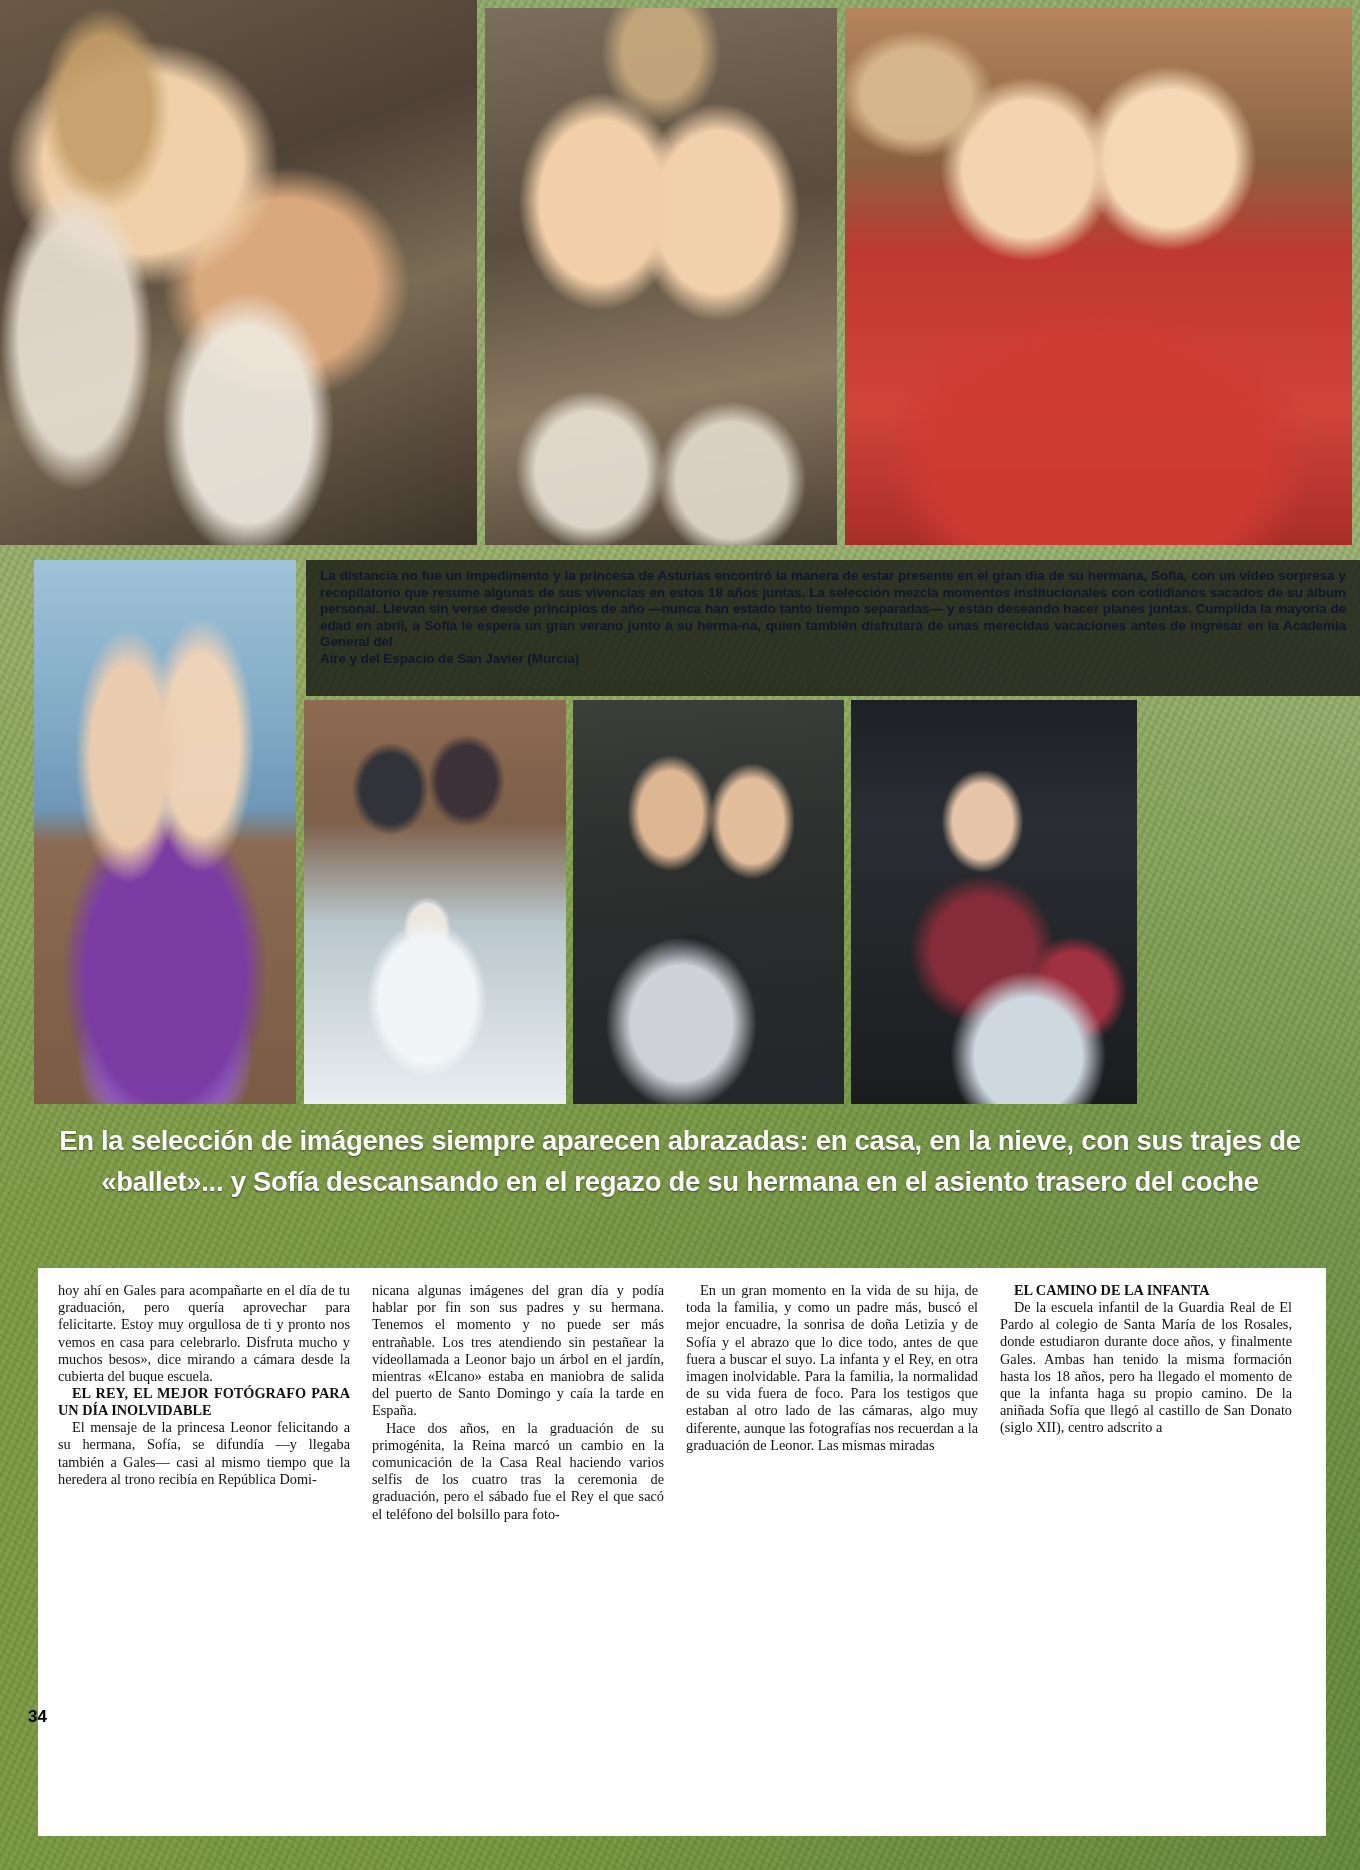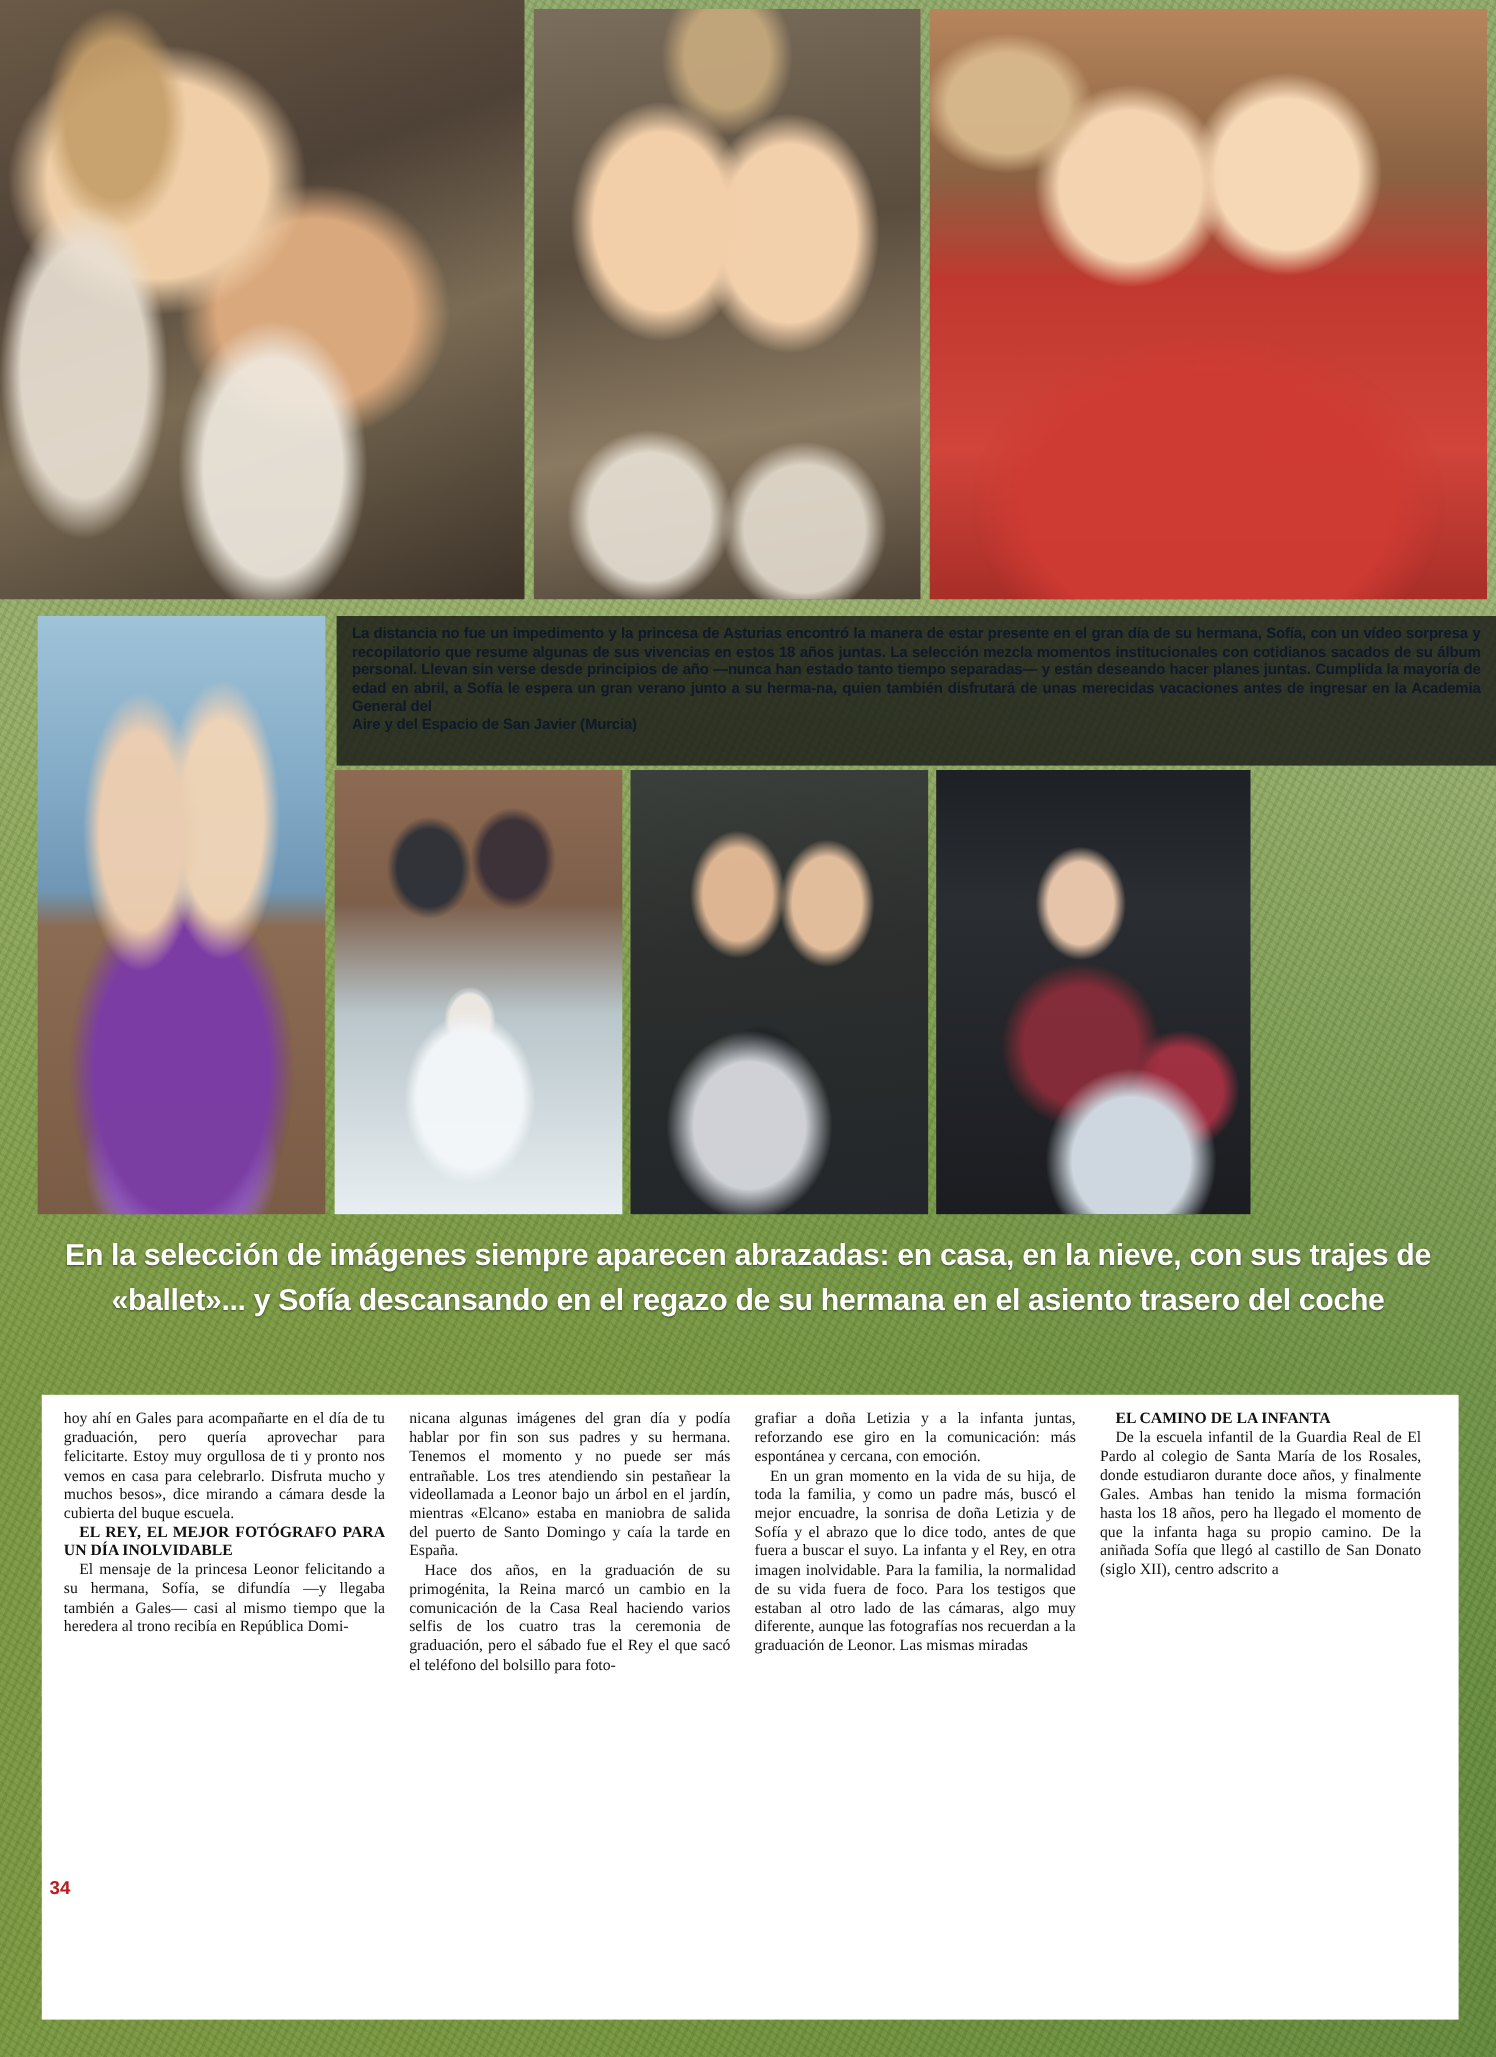--- a/index.html
+++ b/index.html
@@ -206,25 +206,25 @@
   .subhead {
     font-weight:bold;
     font-size:14.3px;
     line-height:17px;
     margin:11px 0 2px 0;
     text-indent:0;
     text-transform:uppercase;
   }
   .folio {
     position:absolute;
-    left:45px; top:1707px;
+    left:28px; top:1707px;
     font-family:"Liberation Sans", sans-serif;
     font-size:17px;
     font-weight:bold;
-    color:#b91c1c;
+    color:#000000;
   }
 </style>
 </head>
 <body>
 
 <div class="page-bg"></div>
 
 <div class="photos-top">
   <div class="ph ph-1">
     <div class="fill p1"></div>
@@ -261,21 +261,20 @@
   <div class="col">
     <p class="noind">hoy ahí en Gales para acompañarte en el día de tu graduación, pero quería aprovechar para felicitarte. Estoy muy orgullosa de ti y pronto nos vemos en casa para celebrarlo. Disfruta mucho y muchos besos», dice mirando a cámara desde la cubierta del buque escuela.</p>
     <p class="subhead">El Rey, el mejor fotógrafo para un día inolvidable</p>
     <p>El mensaje de la princesa Leonor felicitando a su hermana, Sofía, se difundía —y llegaba también a Gales— casi al mismo tiempo que la heredera al trono recibía en República Domi-</p>
   </div>
   <div class="col">
     <p class="noind">nicana algunas imágenes del gran día y podía hablar por fin son sus padres y su hermana. Tenemos el momento y no puede ser más entrañable. Los tres atendiendo sin pestañear la videollamada a Leonor bajo un árbol en el jardín, mientras «Elcano» estaba en maniobra de salida del puerto de Santo Domingo y caía la tarde en España.</p>
     <p>Hace dos años, en la graduación de su primogénita, la Reina marcó un cambio en la comunicación de la Casa Real haciendo varios selfis de los cuatro tras la ceremonia de graduación, pero el sábado fue el Rey el que sacó el teléfono del bolsillo para foto-</p>
   </div>
   <div class="col">
-    <p class="noind">grafiar a doña Letizia y a la infanta juntas, reforzando ese giro en la comunicación: más espontánea y cercana, con emoción.</p>
     <p>En un gran momento en la vida de su hija, de toda la familia, y como un padre más, buscó el mejor encuadre, la sonrisa de doña Letizia y de Sofía y el abrazo que lo dice todo, antes de que fuera a buscar el suyo. La infanta y el Rey, en otra imagen inolvidable. Para la familia, la normalidad de su vida fuera de foco. Para los testigos que estaban al otro lado de las cámaras, algo muy diferente, aunque las fotografías nos recuerdan a la graduación de Leonor. Las mismas miradas</p>
   </div>
   <div class="col">
     <p class="subhead">El camino de la infanta</p>
     <p>De la escuela infantil de la Guardia Real de El Pardo al colegio de Santa María de los Rosales, donde estudiaron durante doce años, y finalmente Gales. Ambas han tenido la misma formación hasta los 18 años, pero ha llegado el momento de que la infanta haga su propio camino. De la aniñada Sofía que llegó al castillo de San Donato (siglo XII), centro adscrito a</p>
   </div>
 </div>
 
 <div class="folio">34</div>
 

